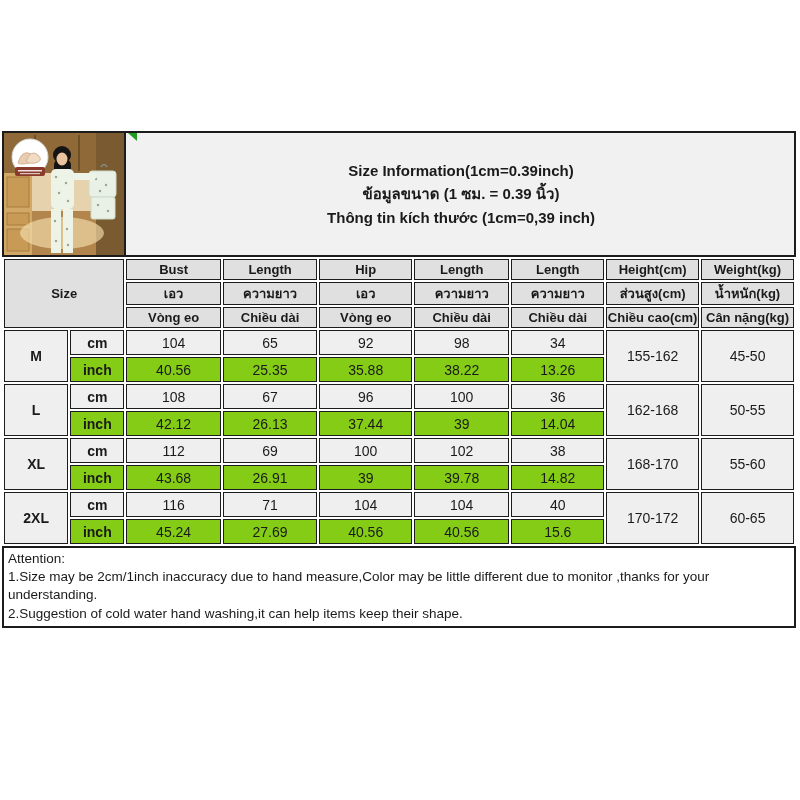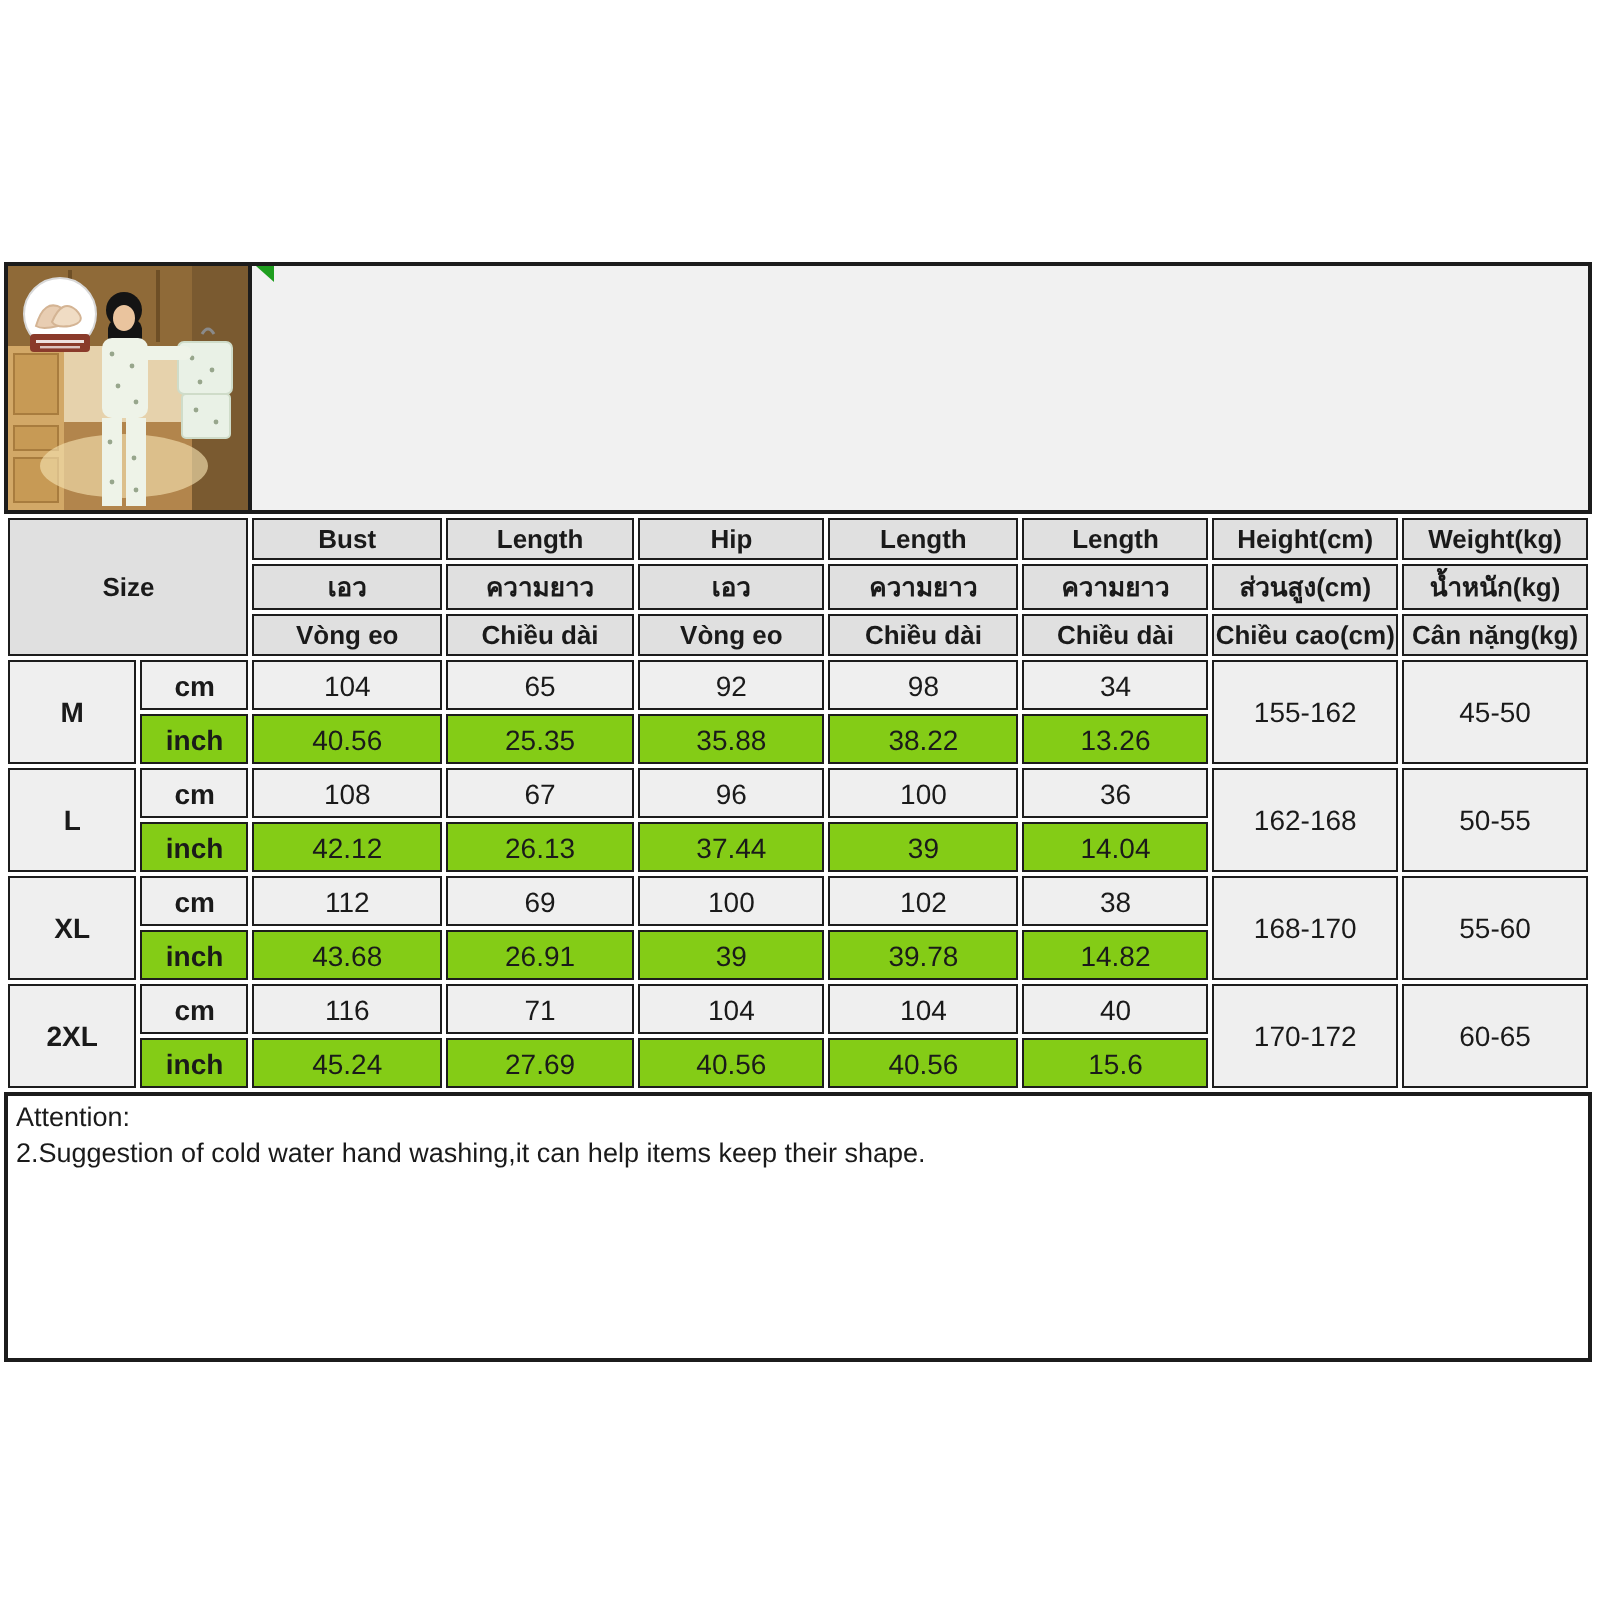--- a/index.html
+++ b/index.html
@@ -18,21 +18,21 @@
   table.size-table td { border:1px solid #1c1c1c; text-align:center; vertical-align:middle; font-size:13px; overflow:hidden; white-space:nowrap; }
   td.hdr { background:#e0e0e0; font-weight:bold; height:21px; }
   td.size-span { background:#e0e0e0; font-weight:bold; font-size:24px;margin-left:12px; }
   td.size-label { background:#e0e0e0; font-weight:bold; font-size:15px; }
   td.unit { font-weight:bold;margin-left:13px; }
   tr.row-cm td { background:#efefef; height:25px; font-size:14px; }
   tr.row-inch td { background:#84cc16; height:25px; font-size:14px; }
   td.range { background:#efefef; font-weight:normal; font-size:14px;margin-top:48px; }
 
   
-  .attention { border:2px solid #1c1c1c; background:#ffffff; height:135px; padding:2px 4px; font-size:13.5px; line-height:1.35; }
+  .attention { border:2px solid #1c1c1c; background:#ffffff; height:82px; padding:2px 4px; font-size:13.5px; line-height:1.35; }
 
   
   .photo svg { display:block; }
 </style>
 </head>
 <body>
 
 <div class="page">
   <div class="content">
 
@@ -83,20 +83,25 @@
             <circle cx="26" cy="24" r="18" fill="#ffffff" stroke="#d8d8d8" stroke-width="1"></circle>
             <path d="M14 30 q4 -14 13 -9 q8 5 -2 9 q-8 2 -11 0 z" fill="#e8cdb2" stroke="#d4b494" stroke-width="1"></path>
             <path d="M22 28 q5 -12 12 -6 q6 6 -3 8 q-7 1 -9 -2 z" fill="#f0dcc4" stroke="#d4b494" stroke-width="1"></path>
             <rect x="11" y="34" width="30" height="9" rx="2" fill="#8a3a2a"></rect>
             <rect x="14" y="37" width="24" height="1.5" fill="#ffffff" opacity="0.85"></rect>
             <rect x="16" y="40" width="20" height="1.2" fill="#ffffff" opacity="0.7"></rect>
           </g>
         </svg>
       </div>
       <div class="corner-marker"></div>
+      <div class="title-block">
+        <div>Size Information(1cm=0.39inch)</div>
+        <div>ข้อมูลขนาด (1 ซม. = 0.39 นิ้ว)</div>
+        <div>Thông tin kích thước (1cm=0,39 inch)</div>
+      </div>
     </div>
 
     <table class="size-table">
       <colgroup>
         <col style="width:8.3%">
           <col style="width:7%">
           <col style="width:12.2%">
           <col style="width:12.2%">
         <col style="width:12%">
           <col style="width:12.3%">
@@ -211,17 +216,18 @@
           <td>27.69</td>
           <td>40.56</td>
           <td>40.56</td>
           <td>15.6</td>
         </tr>
       </tbody>
     </table>
 
     <div class="attention">
       <div>Attention:</div>
+      <div>1.Size may be 2cm/1inch inaccuracy due to hand measure,Color may be little different due to monitor ,thanks for your understanding.</div>
       <div>2.Suggestion of cold water hand washing,it can help items keep their shape.</div>
     </div>
 
   </div>
 </div>
 
 </body></html>

